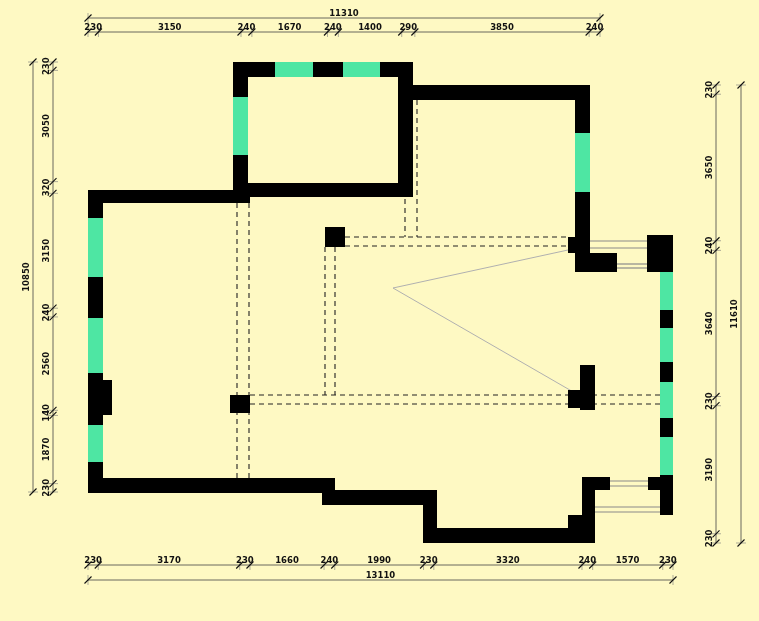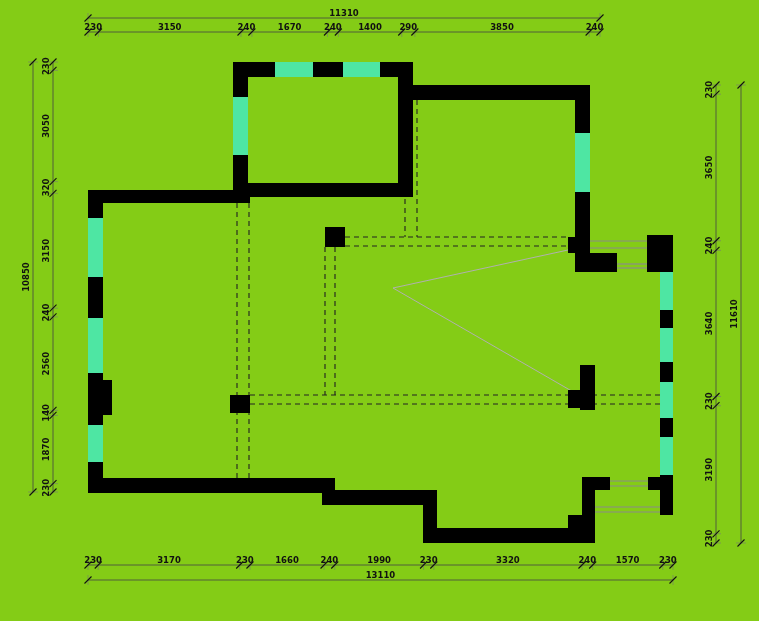--- a/index.html
+++ b/index.html
@@ -1,19 +1,19 @@
 <!DOCTYPE html>
 <html><head>
 <meta charset="utf-8">
 <style>
   html,body{margin:0;padding:0;background:#ffffff;}
   .stage{
     position:relative;
     width:759px;height:621px;
-    background:#84cc16;
+    background:#fef9c3;
     font-family:"DejaVu Sans", sans-serif;
     overflow:hidden;
   }
   svg text{
     font-family:"DejaVu Sans", sans-serif;
     font-size:8.5px;
     font-weight:600;
     fill:#111111;
   }
 </style>

